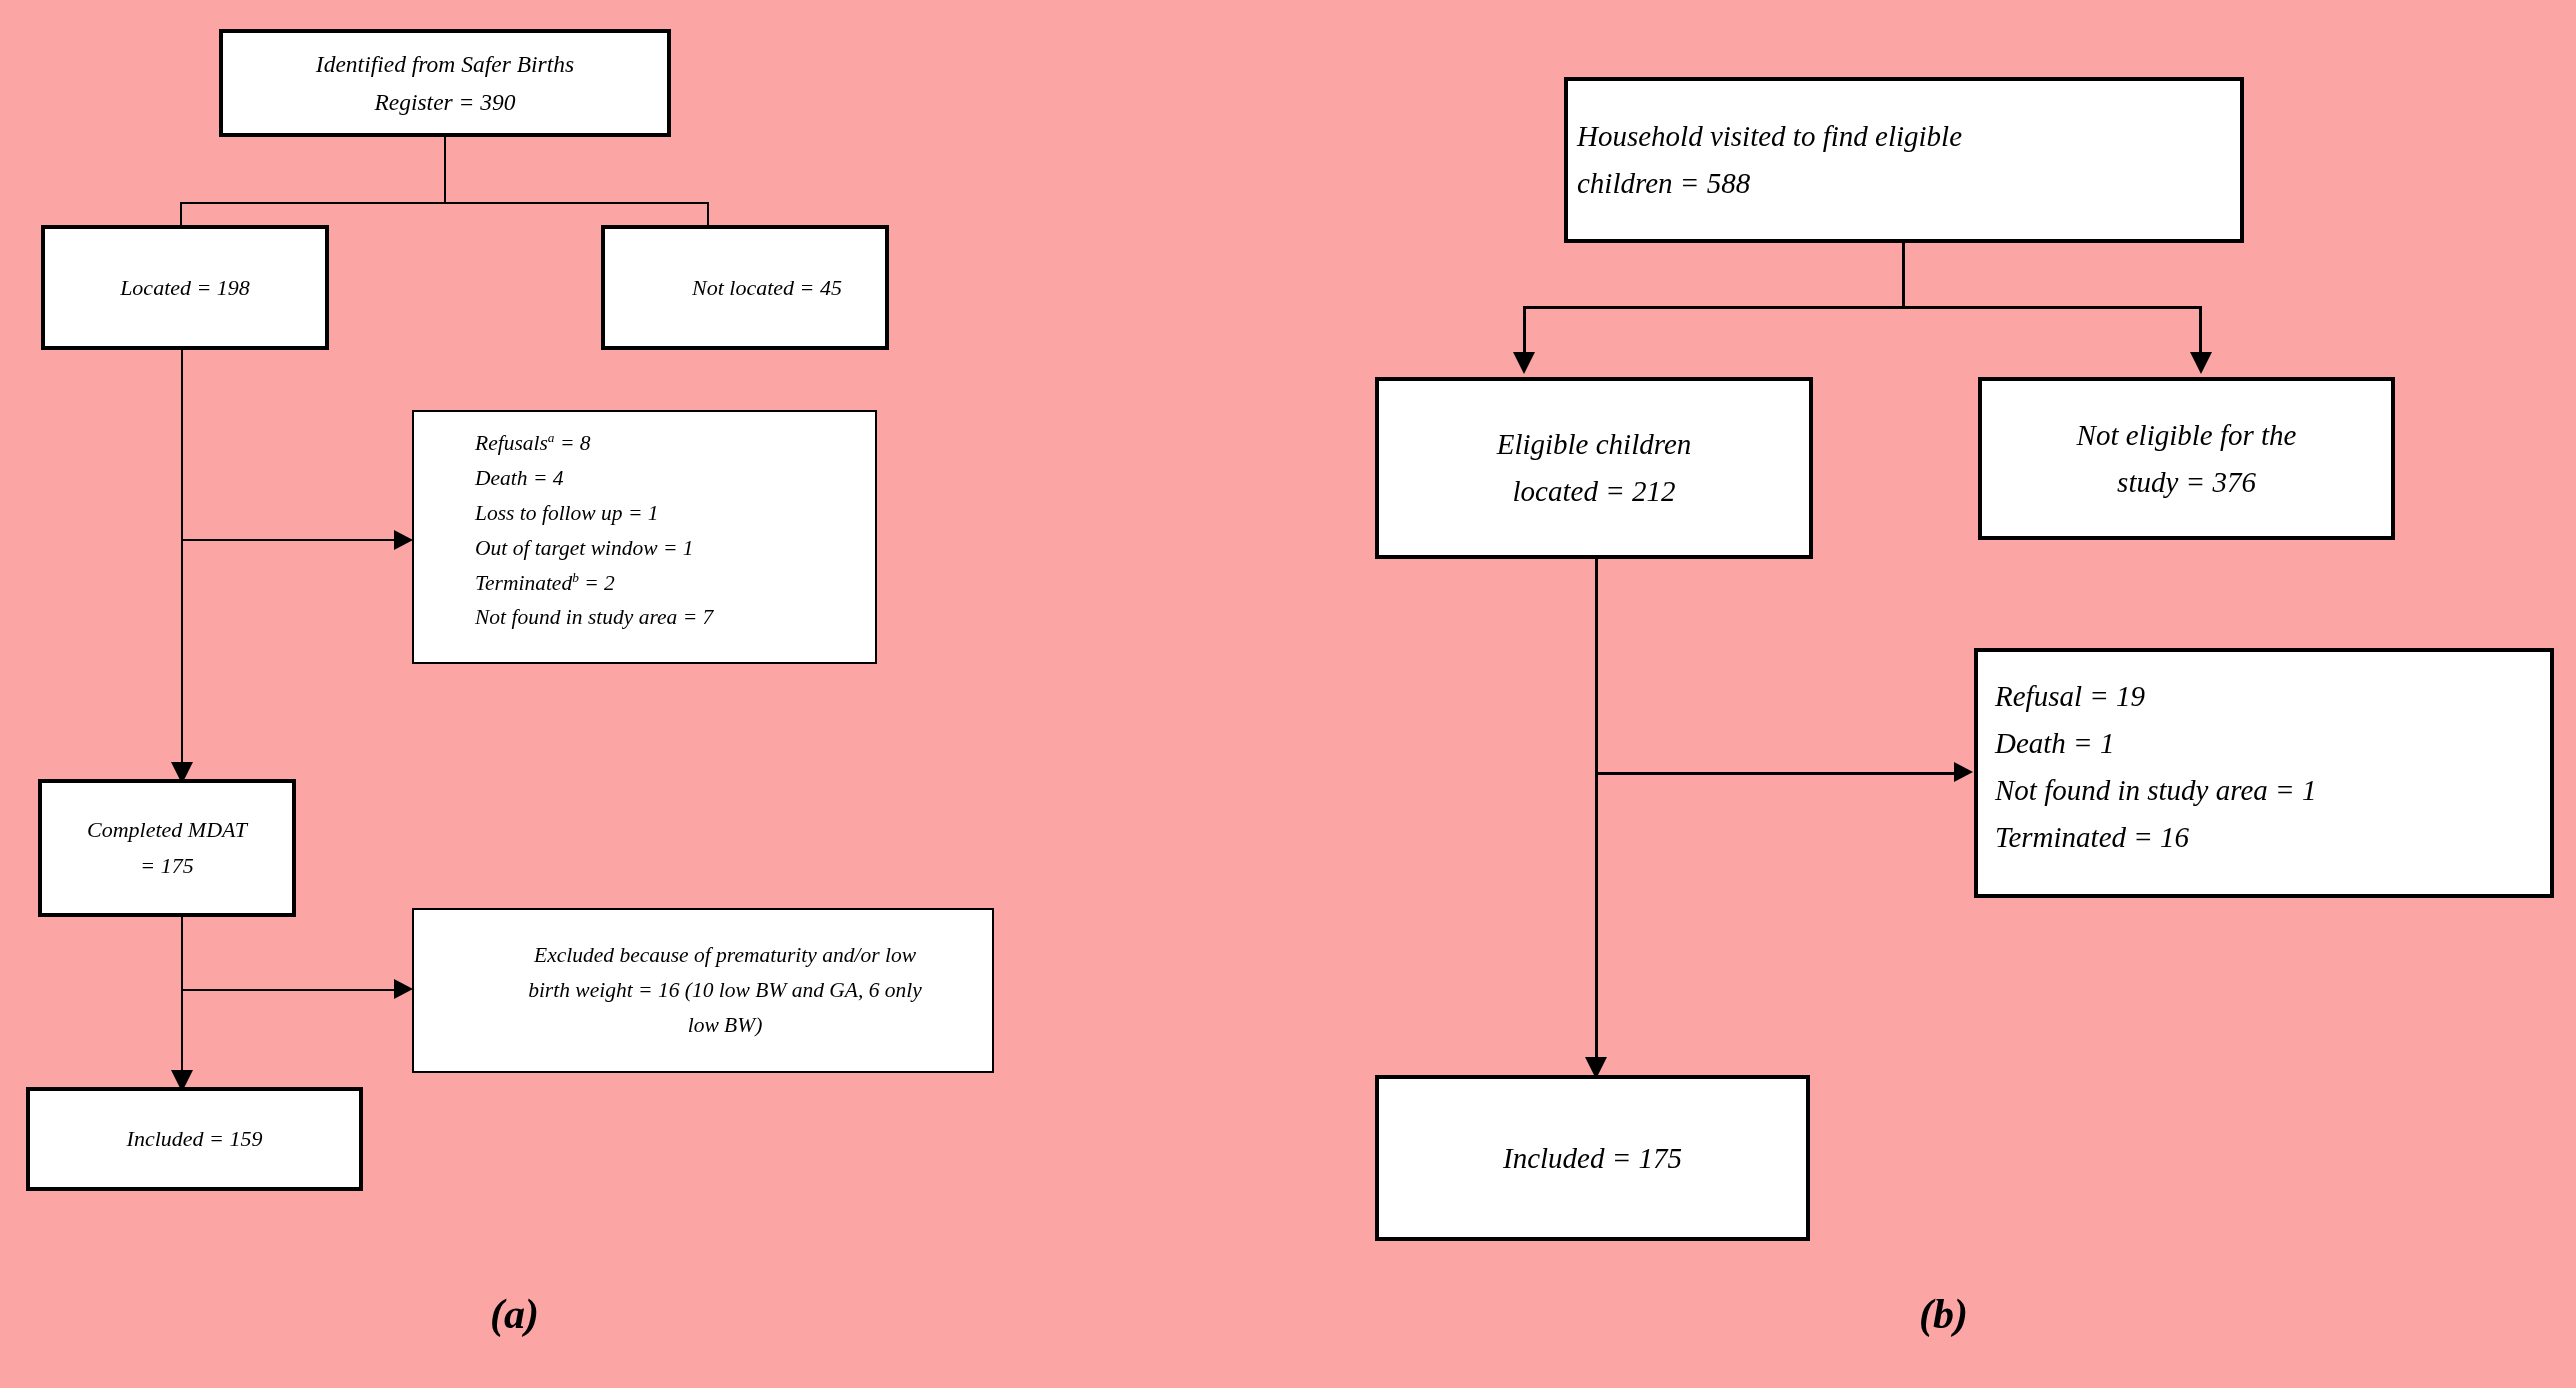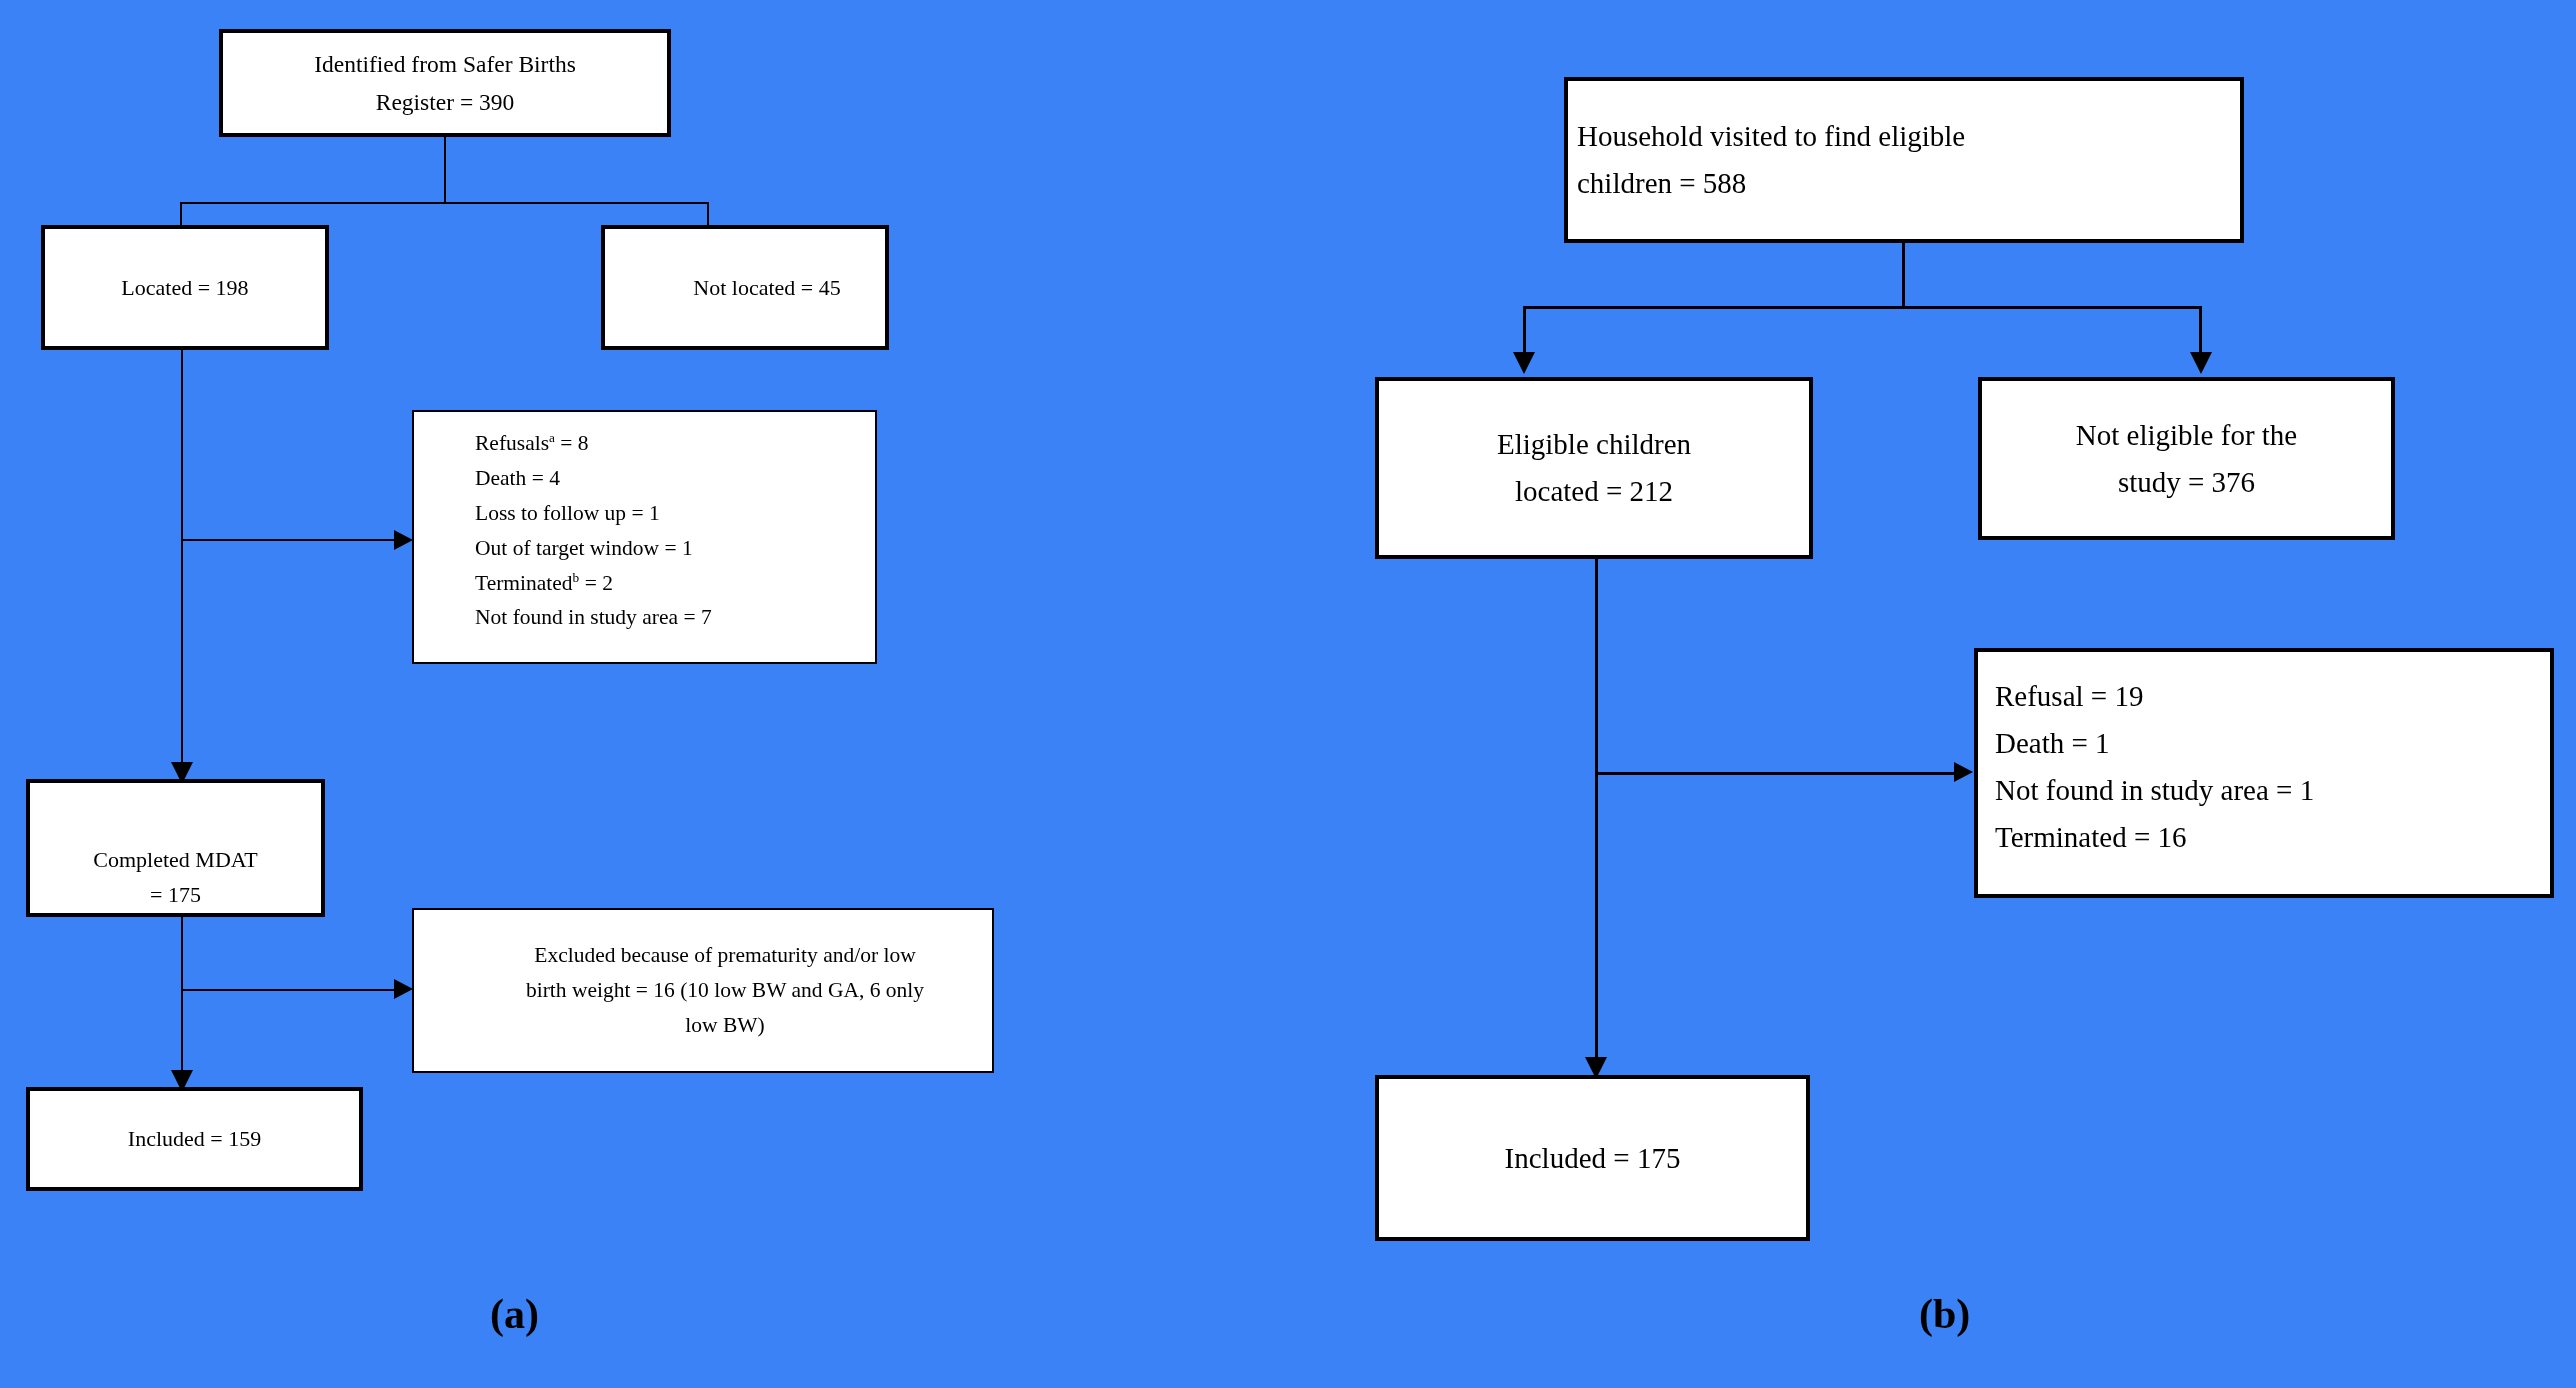--- a/index.html
+++ b/index.html
@@ -4,24 +4,25 @@
 <style>
   html, body {
     margin: 0;
     padding: 0;
     background: #ffffff;
   }
   #canvas {
     position: relative;
     width: 2576px;
     height: 1389px;
-    background: #3b82f6;
+    background: #fca5a5;
     font-family: "Liberation Serif", "DejaVu Serif", serif;
     color: #000000;
     overflow: hidden;
+    font-style: italic;
   }
   .box {
     position: absolute;
     box-sizing: border-box;
     border: 2.6px solid #000000;
     background: #ffffff;
     display: flex;
     align-items: center;
     justify-content: center;
     text-align: center;
@@ -120,21 +121,21 @@
       <span class="ln">Death = 4</span>
       <span class="ln">Loss to follow up = 1</span>
       <span class="ln">Out of target window = 1</span>
       <span class="ln"><span>Terminated</span><sup>b</sup> <span>= 2</span></span>
       <span class="ln">Not found in study area = 7</span>
     </div>
   </div>
 
   <div class="arrow-down" style="left:171px; top:762px;"></div>
 
-  <div class="box thick" style="left:26px; top:779px; width:299px; height:138px; font-size:22px;align-items:flex-end;">
+  <div class="box thick" style="left:38px; top:779px; width:258px; height:138px; font-size:22px;">
     <div class="box-inner">
       <span class="ln">Completed MDAT</span>
       <span class="ln">= 175</span>
     </div>
   </div>
 
   <div class="vline" style="left:181px; top:917px; height:169px;"></div>
 
   <div class="hline" style="left:181px; top:989px; width:215px;"></div>
   <div class="arrow-right" style="left:394px; top:979px;"></div>

